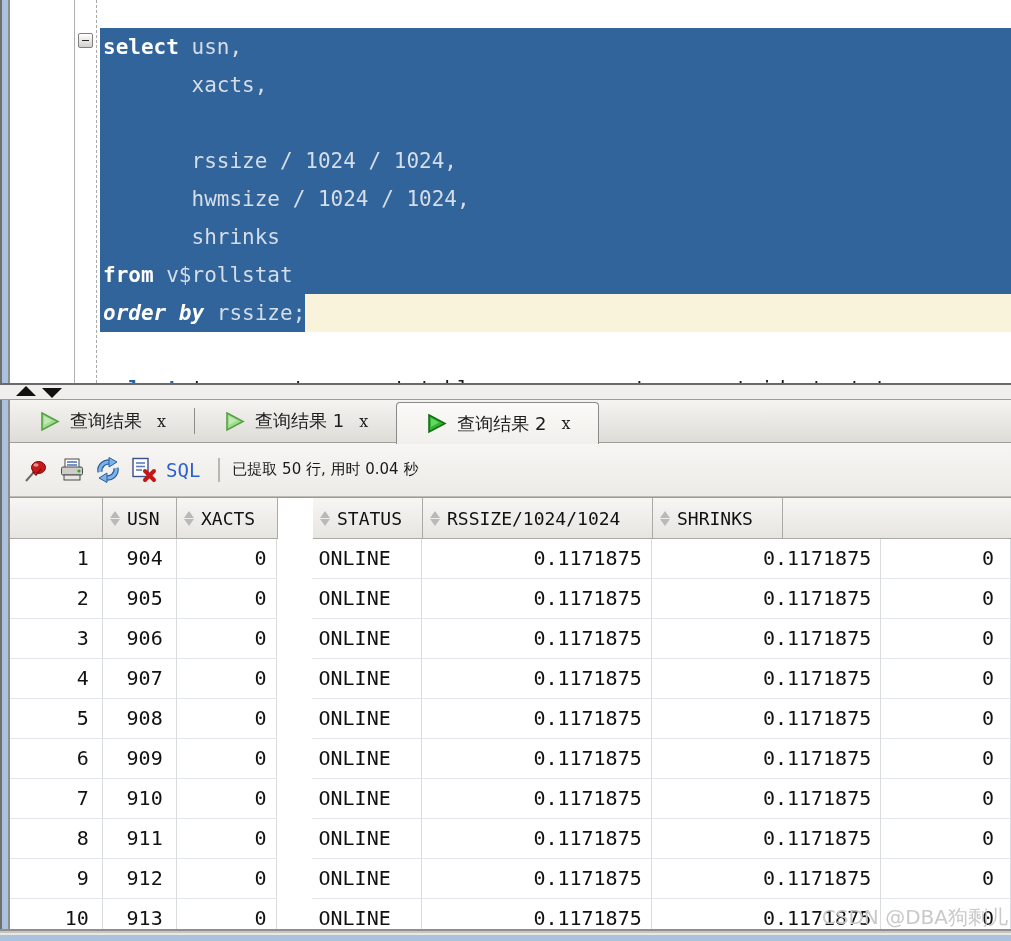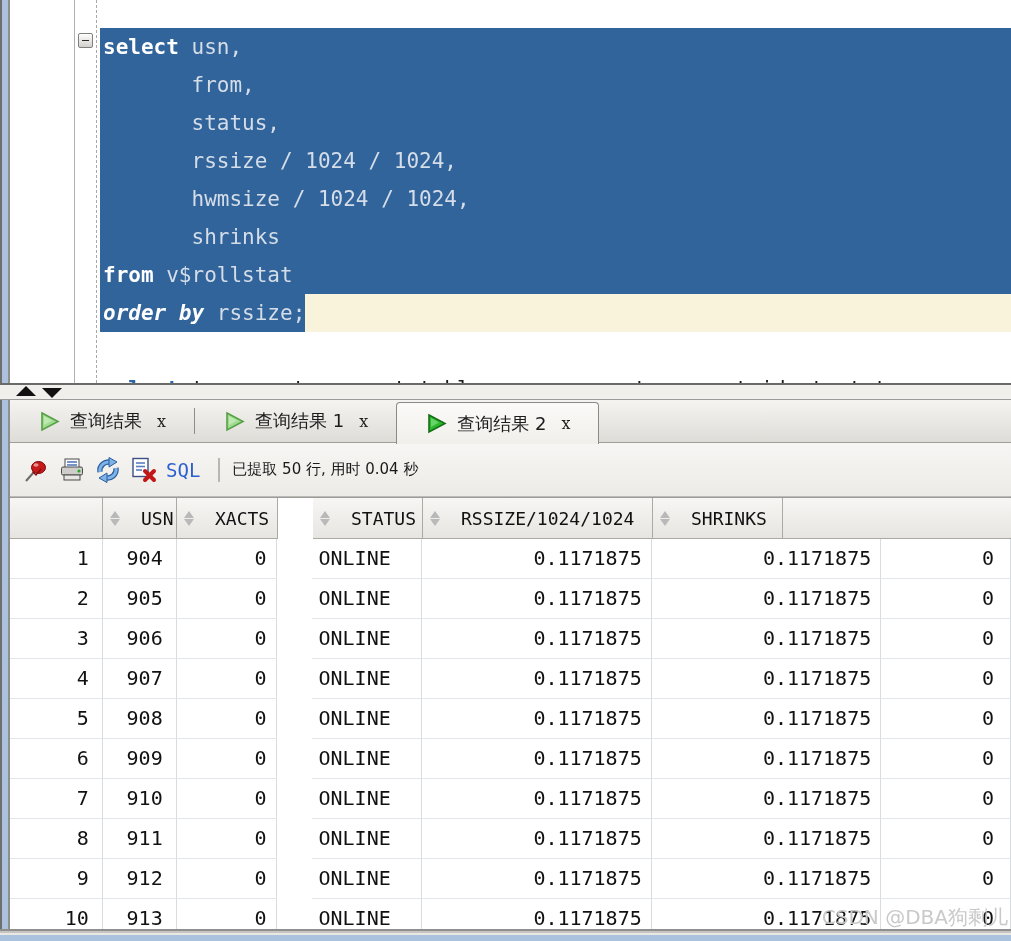--- a/index.html
+++ b/index.html
@@ -59,21 +59,21 @@
   .toolbar { position:absolute; left:0; top:43px; right:0; height:54px; display:flex; align-items:center;
     padding-left:8px; background:linear-gradient(#f7f6f4,#ecebe7); border-bottom:1px solid #bcbab5; }
   .tbtn { width:36px; height:34px; display:flex; align-items:center; justify-content:center; cursor:pointer; }
   .sql-label { font-family:"DejaVu Sans Mono","Liberation Mono",monospace; font-size:19px; color:#2a5fd0; margin:0 6px 0 4px; cursor:pointer; }
   .tool-sep { width:2px; height:24px; background:#b9b7b2; margin:0 12px; }
   .tool-status { font-size:15px; color:#1a1a1a; white-space:pre; }
 
   
   .grid { position:absolute; left:0; top:97px; right:0; bottom:0; border-top:1px solid #9a9a9a; overflow:hidden; }
   .ghead { display:flex; height:41px; }
-  .hcell { display:flex; align-items:center; padding:0 4px 0 6px; gap:21px;
+  .hcell { display:flex; align-items:center; padding:0 4px 0 6px; gap:7px;
     background:linear-gradient(#f7f6f4,#e7e5e1); border-right:1px solid #aba9a4; border-bottom:1px solid #aba9a4;
     font-family:"DejaVu Sans Mono","Liberation Mono",monospace; font-size:18px; color:#111; cursor:pointer; }
   .gbody { position:absolute; left:0; right:0; top:41px; bottom:0; overflow:hidden; background:#fff; }
   .grow { display:flex; height:40px; }
   .gcell { border-right:1px solid #d9dcdf; border-bottom:1px solid #e2e5e9;
     font-family:"DejaVu Sans Mono","Liberation Mono",monospace; font-size:20px; line-height:39px;
     color:#111; white-space:pre; overflow:hidden; }
   .c0 { width:93px;  text-align:right; padding-right:13px; }
   .c1 { width:74px;  text-align:right; padding-right:13px; }
   .c2 { width:101px; text-align:right; padding-right:10px; }
@@ -98,22 +98,22 @@
 <div class="screen">
 
   <div class="left-strip"></div>
 
   <div class="editor">
     <div class="gutter"></div>
     <div class="fold-guide"></div>
     <div class="fold-box"></div>
     <div class="code">
         <div class="cline sel-full"><pre><span class="kw">select</span><span class="rest"> usn,</span></pre><span class="tail"></span></div>
-        <div class="cline sel-full"><pre><span class="rest">       from,</span></pre><span class="tail"></span></div>
-        <div class="cline sel-full"><pre><span class="rest">       status,</span></pre><span class="tail"></span></div>
+        <div class="cline sel-full"><pre><span class="rest">       xacts,</span></pre><span class="tail"></span></div>
+        <div class="cline sel-full"><span class="tail"></span></div>
         <div class="cline sel-full"><pre><span class="rest">       rssize / 1024 / 1024,</span></pre><span class="tail"></span></div>
         <div class="cline sel-full"><pre><span class="rest">       hwmsize / 1024 / 1024,</span></pre><span class="tail"></span></div>
         <div class="cline sel-full"><pre><span class="rest">       shrinks</span></pre><span class="tail"></span></div>
         <div class="cline sel-full"><pre><span class="kw">from</span><span class="rest"> v$rollstat</span></pre><span class="tail"></span></div>
         <div class="cline sel-caret"><pre><span class="kw">order by</span><span class="rest"> rssize;</span></pre><span class="tail"></span></div>
         <div class="cline sel-none"><pre><span class="rest"></span></pre><span class="tail"></span></div>
         <div class="cline sel-none"><pre><span class="kw">select</span><span class="rest"> t.segment_name, t.tablespace_name, t.segment_id, t.status</span></pre><span class="tail"></span></div>
       </div>
   </div>
 

